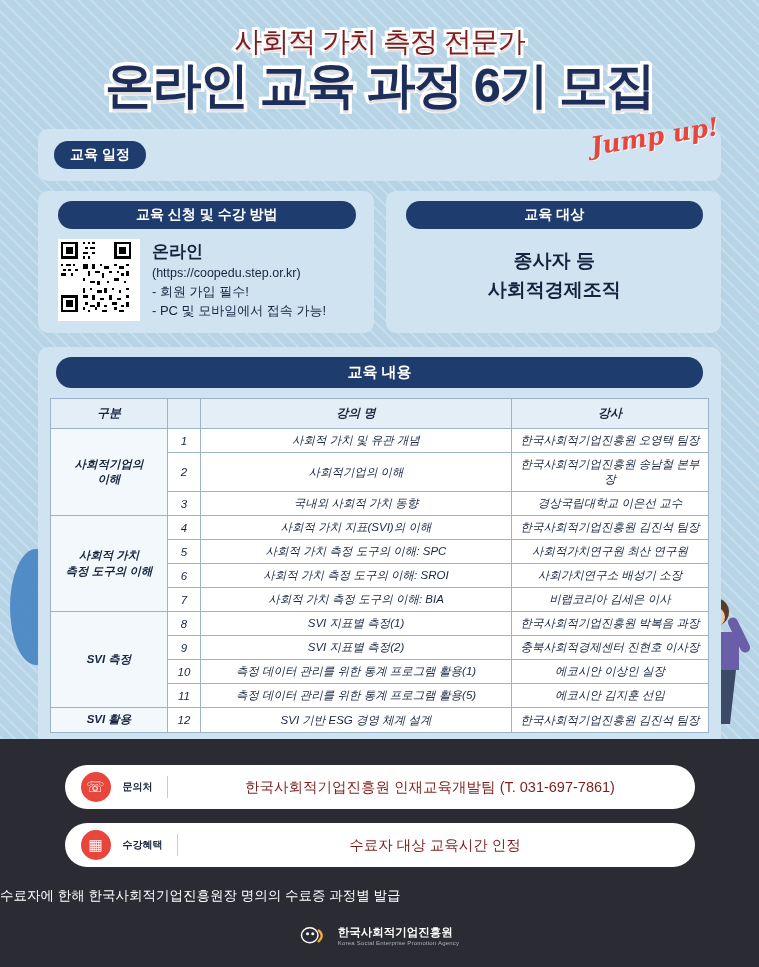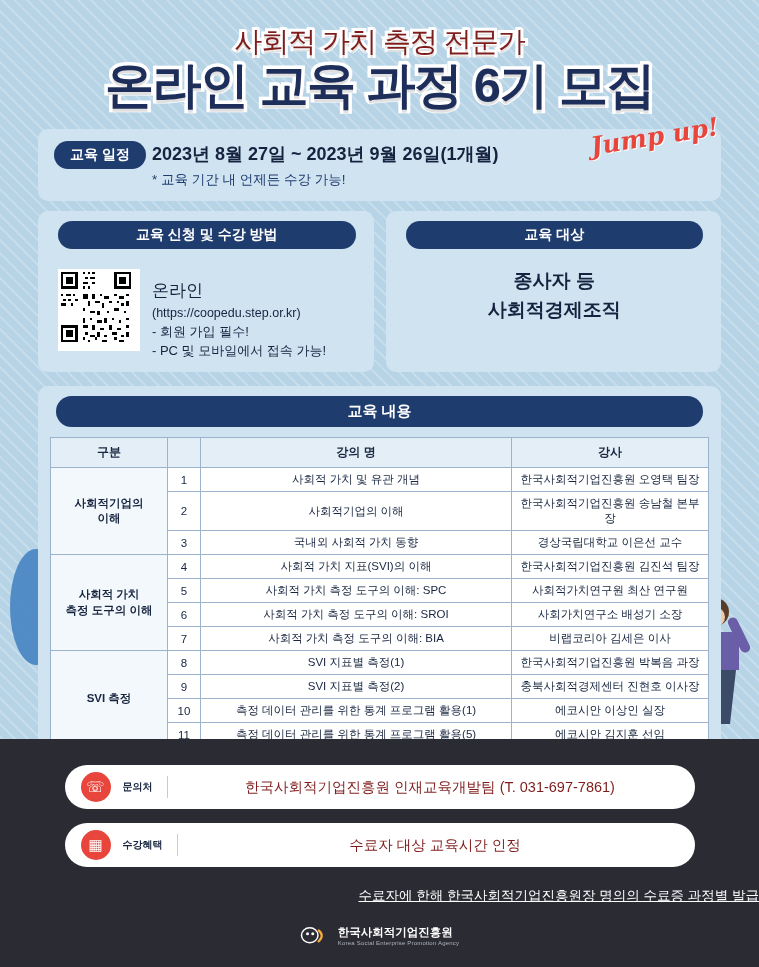--- a/index.html
+++ b/index.html
@@ -59,31 +59,31 @@
   .cards{display:flex;gap:12px;margin:10px 38px 0 38px;}
   .card{background:#cfe3f1;border-radius:10px;flex:1;padding:10px 8px 12px 10px;}
   .card-head{
     background:#1f3c6e;color:#fff;border-radius:16px;text-align:center;
     font-size:14px;font-weight:bold;padding:5px 0;margin:0 10px;
   }
   .card-body{display:flex;gap:12px;align-items:center;padding:10px 6px 0 10px;}
   .qr{width:76px;height:76px;background:#fff;padding:3px;flex:0 0 auto;}
   .qr svg{display:block;}
   .apply-txt{font-size:13px;color:#16233f;line-height:1.45;}
-  .apply-txt .big{font-size:17px;font-weight:normal;display:block;margin-top:20px;}
+  .apply-txt .big{font-size:17px;font-weight:bold;display:block;}
   .apply-txt .url{font-size:12.5px;}
   .target-body{text-align:center;font-size:19px;font-weight:bold;color:#16233f;line-height:1.5;padding-top:18px;}
 
   
   .content{margin:14px 38px 0 38px;background:#cfe3f1;border-radius:10px;padding:10px 12px 14px 12px;}
   .content-head{
     background:#1f3c6e;color:#fff;border-radius:16px;text-align:center;
     font-size:15px;font-weight:bold;padding:6px 0;margin:0 6px 10px 6px;
   }
-  table{border-collapse:collapse;width:100%;background:#fff;font-size:11.5px;color:#17253f;}
+  table{border-collapse:collapse;width:100%;background:#fff;font-size:11.5px;color:#17253f;font-style:italic;}
   th,td{border:1px solid #9bb4cc;padding:4px 3px;text-align:center;}
   thead th{background:#e4eef7;font-weight:bold;font-size:12px;padding:6px 3px;}
   td.sec{font-weight:bold;background:#f3f8fc;width:110px;line-height:1.35;}
   td.num{width:26px;}
   td.lec{text-align:center;}
   td.tut{width:190px;}
 
   
   .footer{
     position:absolute;left:0;bottom:0;width:759px;height:228px;
@@ -95,21 +95,21 @@
   }
   .f-row.first{margin-top:26px;}
   .f-row.second{margin-top:14px;}
   .f-ico{
     width:30px;height:30px;border-radius:50%;background:#e8453c;color:#fff;
     display:flex;align-items:center;justify-content:center;font-size:15px;flex:0 0 auto;
   }
   .f-label{font-size:10px;font-weight:bold;color:#17253f;margin-left:12px;white-space:nowrap;}
   .f-sep{width:1px;height:22px;background:#c3ccd6;margin:0 14px;}
   .f-val{font-size:14.5px;color:#7f1d1d;flex:1;text-align:center;}
-  .f-note{text-align:right;color:#fff;font-size:13.5px;margin-top:20px;text-decoration:underline;}
+  .f-note{text-align:left;color:#fff;font-size:13.5px;margin-top:20px;}
   .f-logo{
     display:flex;align-items:center;justify-content:center;gap:8px;margin-top:20px;
   }
   .f-logo .mark{width:30px;height:22px;}
   .f-logo .ko{color:#fff;font-size:11.5px;font-weight:bold;line-height:1.2;}
   .f-logo .en{color:#aeb4bd;font-size:6px;letter-spacing:.2px;}
 
   
   .deco{position:absolute;z-index:1;}
 </style>
@@ -176,24 +176,20 @@
 
   <div class="title-area">
     <div class="t-line1">사회적 가치 측정 전문가</div>
     <div class="t-line2">온라인 교육 과정 6기 모집</div>
     <div class="jump">Jump up!</div>
   </div>
 
   <div class="panel">
     <div class="sched">
       <div class="pill">교육 일정</div>
-      <div class="sched-txt">
-        <div class="sched-main">2023년 8월 27일 ~ 2023년 9월 26일(1개월)</div>
-        <div class="sched-sub">* 교육 기간 내 언제든 수강 가능!</div>
-      </div>
     </div>
   </div>
 
   <div class="cards">
     <div class="card">
       <div class="card-head">교육 신청 및 수강 방법</div>
       <div class="card-body">
         <div class="qr">
           <svg width="70" height="70" viewBox="0 0 29 29" shape-rendering="crispEdges">
             <rect width="29" height="29" fill="#fff"></rect>

